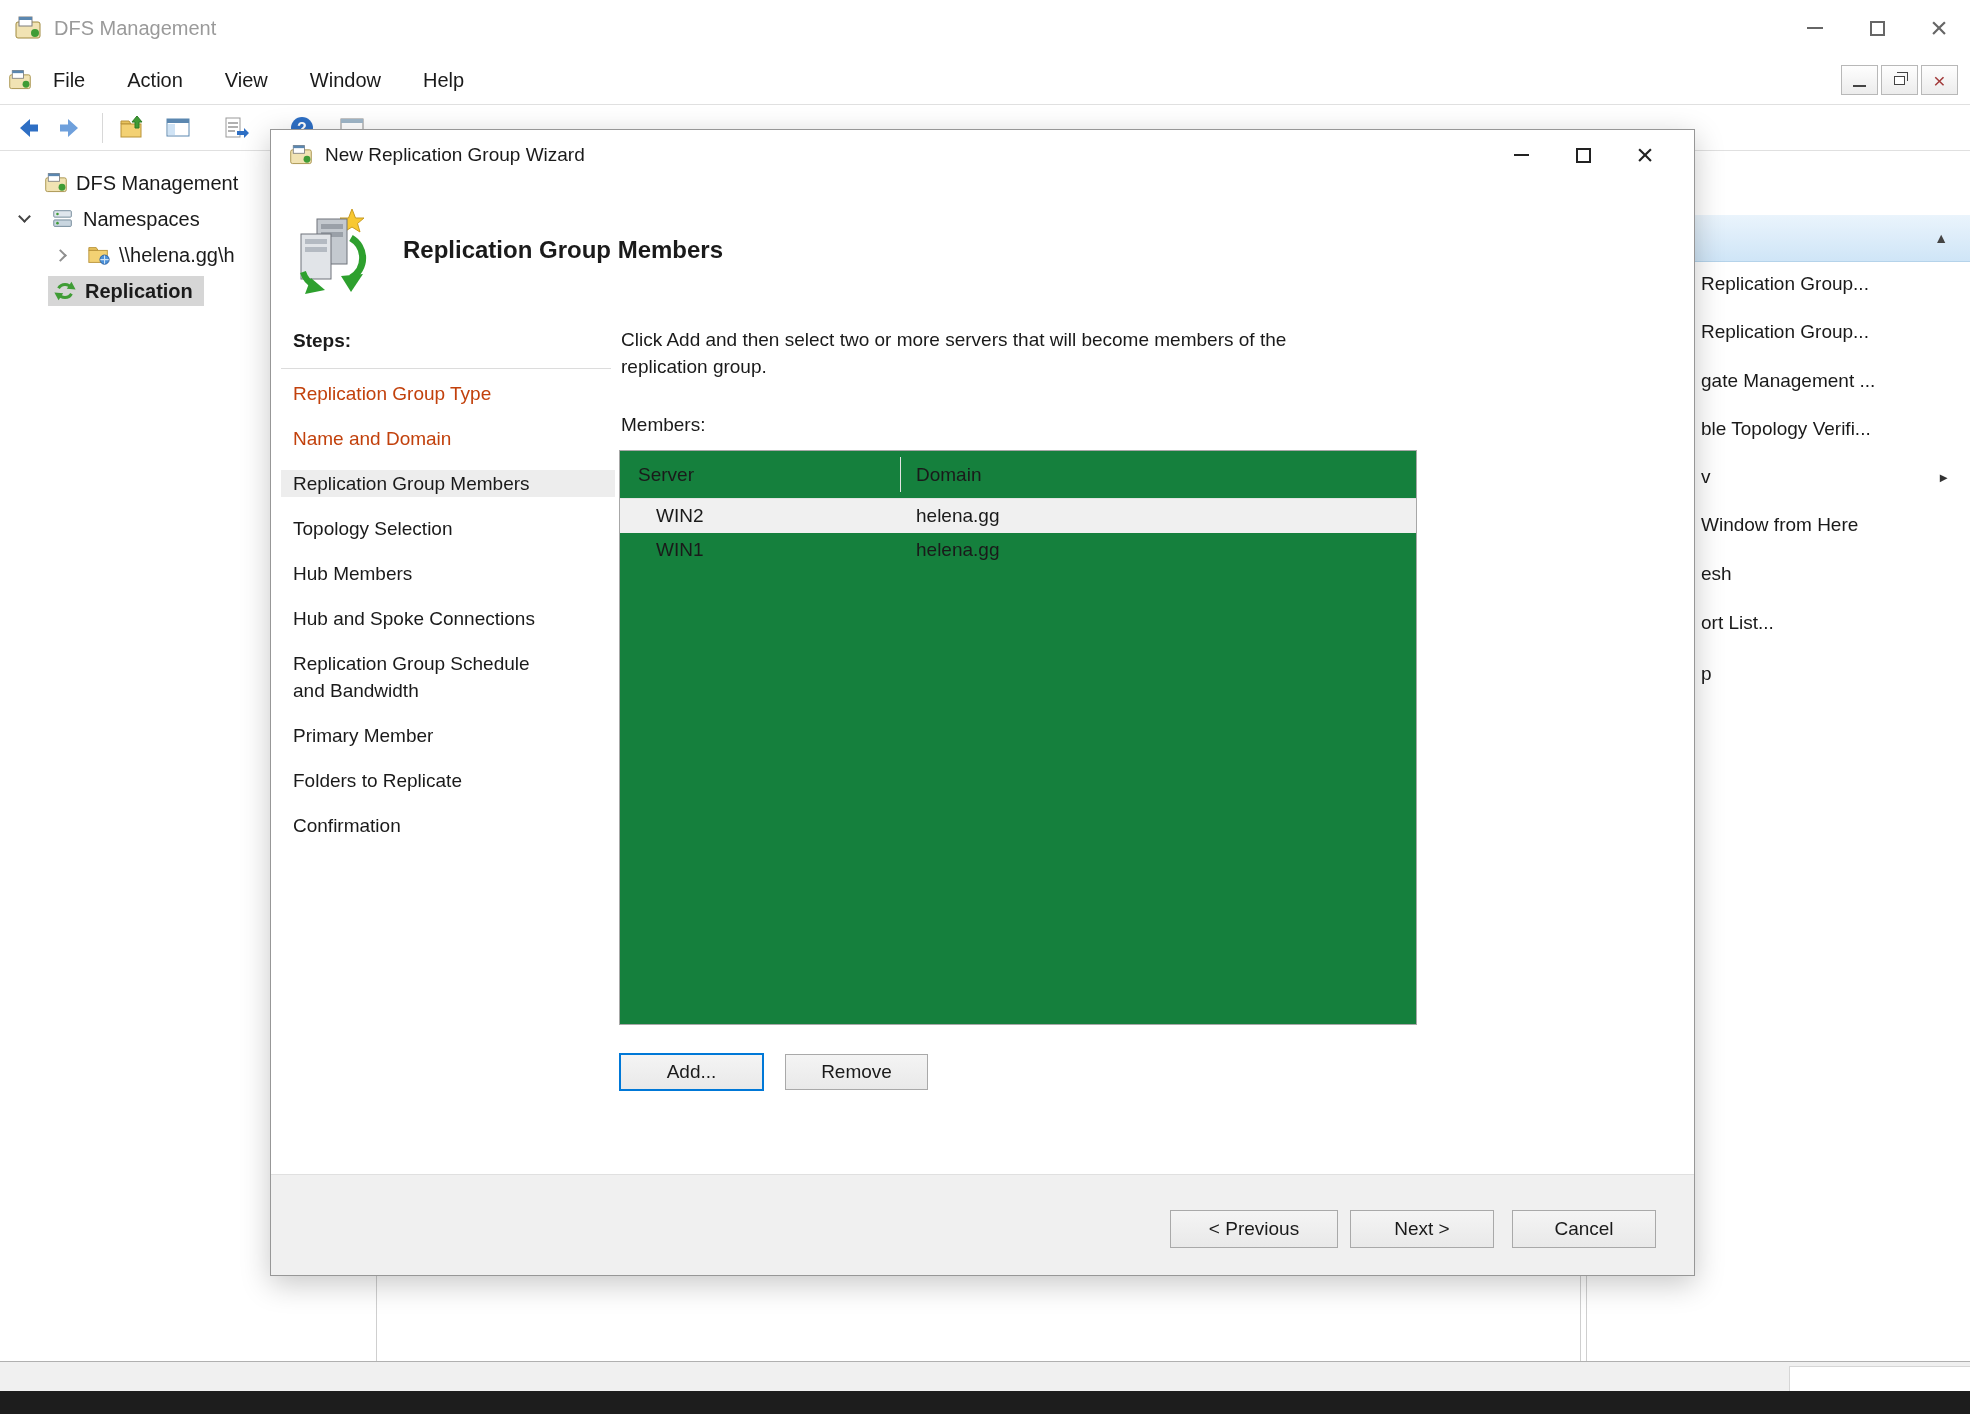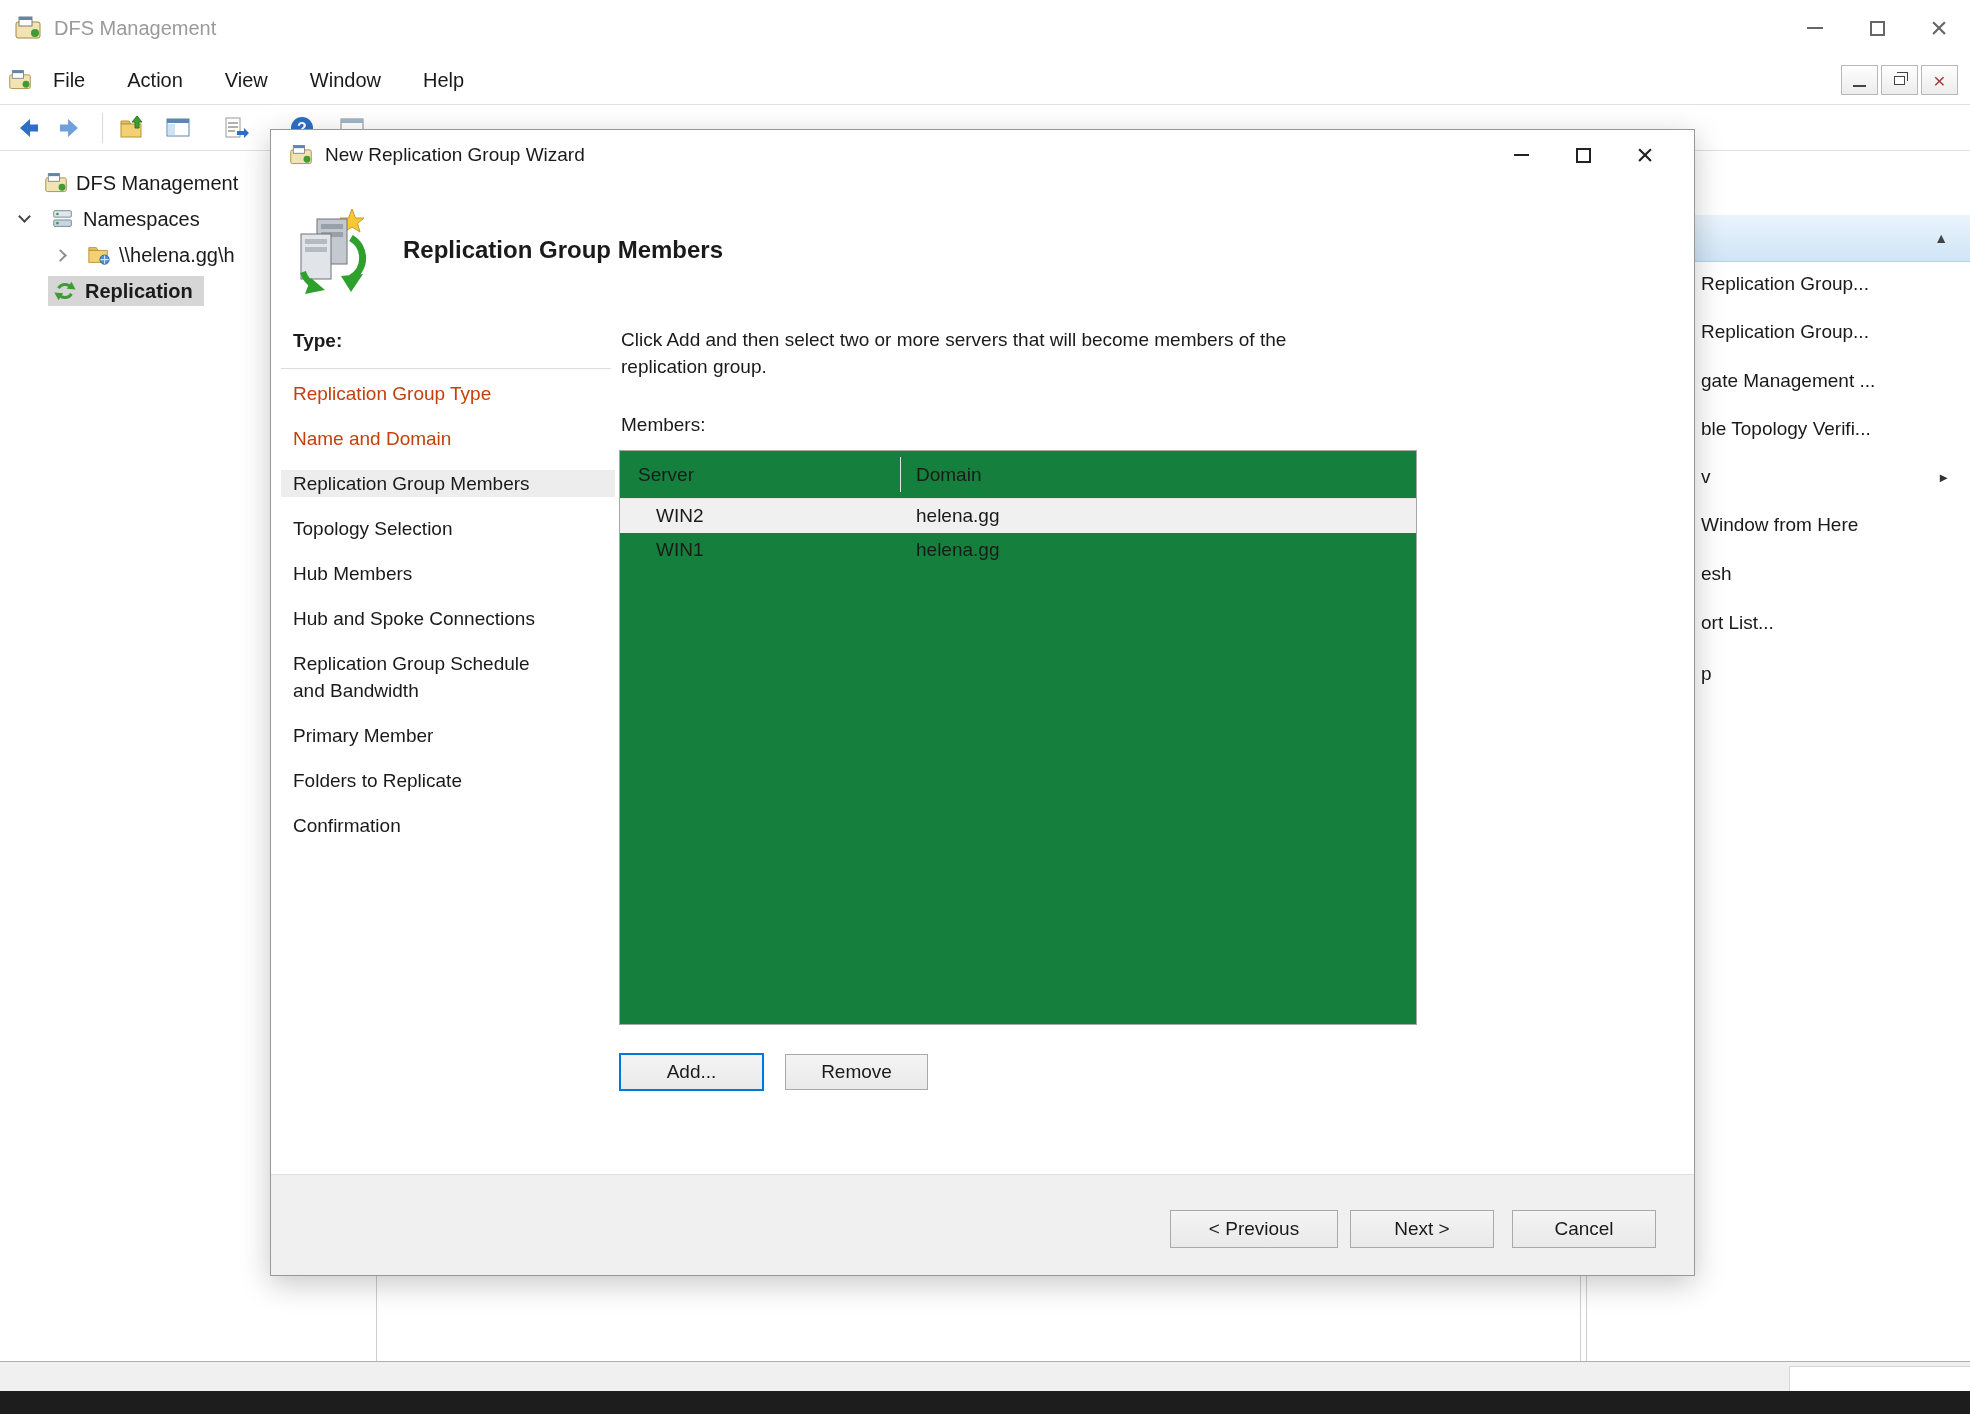--- a/index.html
+++ b/index.html
@@ -341,21 +341,21 @@
         <rect x="14" y="33" width="22" height="5" fill="#b4bac2"></rect>
         <rect x="14" y="41" width="22" height="5" fill="#b4bac2"></rect>
         <path d="M60 32 A23 23 0 0 1 60 72" stroke="#2ea02e" stroke-width="7" fill="none"></path>
         <polygon points="50,70 72,68 60,86" fill="#2ea02e"></polygon>
         <path d="M24 80 A23 23 0 0 1 12 66" stroke="#2ea02e" stroke-width="6" fill="none"></path>
         <polygon points="20,72 34,84 14,88" fill="#2ea02e"></polygon>
       </svg>
     </span>
     <span class="dlg-page-title">Replication Group Members</span>
 
-    <span class="steps-title">Type:</span>
+    <span class="steps-title">Steps:</span>
     <span class="steps-underline"></span>
     <ul class="steps">
       <li class="done">Replication Group Type</li>
       <li class="done">Name and Domain</li>
       <li class="current">Replication Group Members</li>
       <li>Topology Selection</li>
       <li>Hub Members</li>
       <li>Hub and Spoke Connections</li>
       <li>Replication Group Schedule and Bandwidth</li>
       <li>Primary Member</li>

